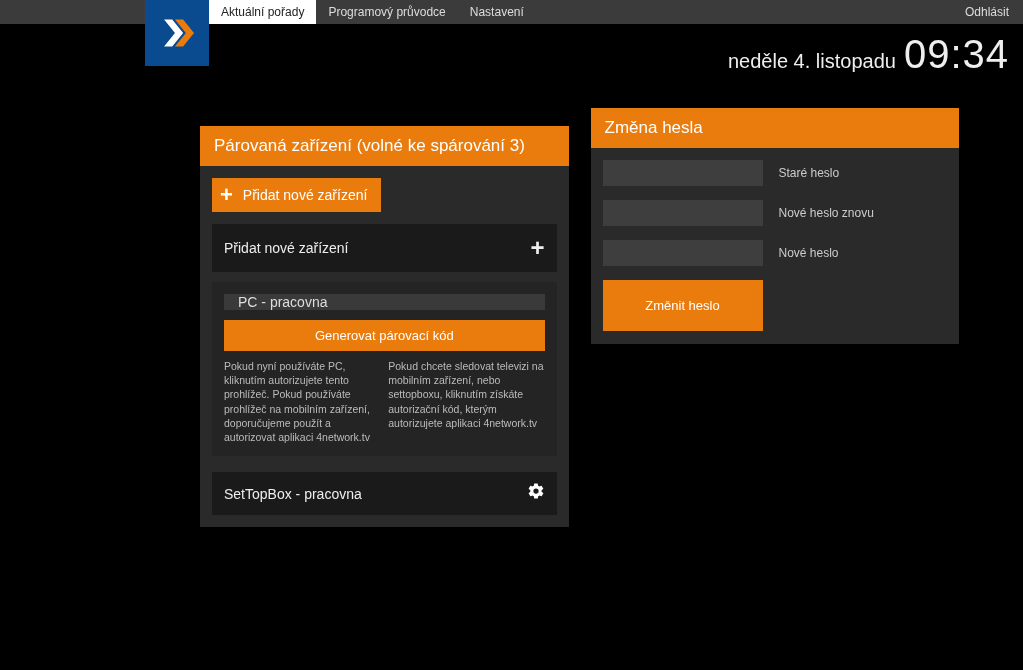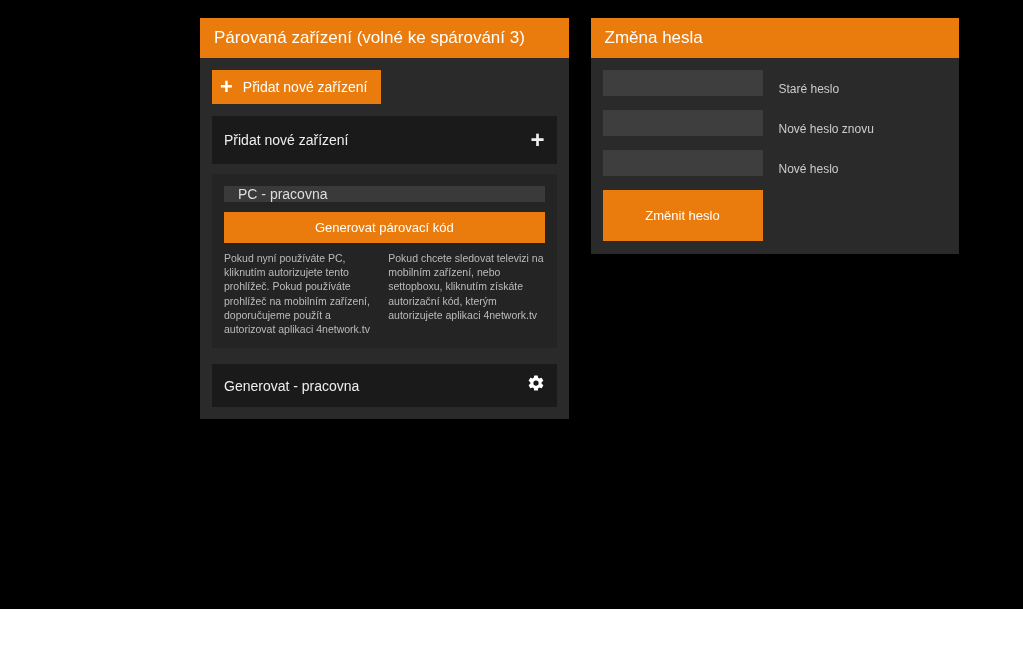--- a/index.html
+++ b/index.html
@@ -70,21 +70,21 @@
   .datetime .date { font-size: 20px; margin-right: 8px; font-weight: 300; }
   .datetime .time { font-size: 40px; font-weight: 300; letter-spacing: 1px; }
   .content {
     padding: 18px 64px 190px 200px;
     display: flex;
     gap: 22px;
   }
   .panel {
     background: #2a2a2a;
   }
-  .panel.left { width: 370px; }
+  .panel.left { width: 370px; margin-top: 18px; }
   .panel.right { width: 370px; height: 236px; }
   .panel-title {
     background: #ea7b0d;
     color: #fff;
     font-size: 17px;
     font-weight: 400;
     padding: 10px 14px;
   }
   .panel-body { padding: 12px; }
   .btn {
@@ -152,21 +152,21 @@
     font-size: 10.5px;
     line-height: 1.35;
     color: #bbb;
   }
   .dark-row .gear-icon {
     font-size: 18px;
     cursor: pointer;
   }
   .pw-row {
     display: flex;
-    align-items: flex-end;
+    align-items: center;
     margin-bottom: 14px;
     gap: 16px;
   }
   .pw-input {
     width: 160px;
     height: 26px;
     background: #3e3e3e;
     border: none;
     color: #eee;
     padding: 0 6px;
@@ -180,21 +180,47 @@
     padding: 18px 0;
     text-align: center;
     font-size: 13px;
     display: block;
   }
 </style>
 </head>
 <body>
 
 <div class="app">
-
+  <div class="topbar">
+    <div class="nav">
+      <div class="nav-item active">
+          <span>Aktuální pořady</span>
+        </div>
+      <div class="nav-item">
+          <span>Programový průvodce</span>
+        </div>
+      <div class="nav-item">
+          <span>Nastavení</span>
+        </div>
+    </div>
+    <div class="logout"><span>Odhlásit</span></div>
+  </div>
+
+  <div class="header">
+    <div class="logo">
+      <svg width="34" height="34" viewBox="0 0 50 50">
+        <polygon points="6,5 18,5 34,25 18,45 6,45 22,25" fill="#fff"></polygon>
+        <polygon points="22,5 34,5 50,25 34,45 22,45 38,25" fill="#ea7b0d"></polygon>
+      </svg>
+    </div>
+    <div class="datetime">
+      <span class="date">neděle 4. listopadu</span>
+      <span class="time">09:34</span>
+    </div>
+  </div>
 
   <div class="content">
 
     <div class="panel left">
       <div class="panel-title">Párovaná zařízení (volné ke spárování 3)</div>
       <div class="panel-body">
         <button class="btn add-btn">
           <span class="plus-icon">+</span>
           <span>Přidat nové zařízení</span>
         </button>
@@ -209,21 +235,21 @@
           <div class="device-actions">
             <button class="btn"><span>Generovat párovací kód</span></button>
           </div>
           <div class="device-desc">
             <div>Pokud nyní používáte PC, kliknutím autorizujete tento prohlížeč. Pokud používáte prohlížeč na mobilním zařízení, doporučujeme použít a autorizovat aplikaci 4network.tv</div>
             <div>Pokud chcete sledovat televizi na mobilním zařízení, nebo settopboxu, kliknutím získáte autorizační kód, kterým autorizujete aplikaci 4network.tv</div>
           </div>
         </div>
 
         <div class="dark-row" style="margin-top:16px">
-          <span>Generovat - pracovna</span>
+          <span>SetTopBox - pracovna</span>
           <span class="gear-icon">
             <svg width="18" height="18" viewBox="0 0 24 24" fill="#fff">
                 <path d="M19.4 13a7.5 7.5 0 0 0 .1-1 7.5 7.5 0 0 0-.1-1l2.1-1.6a.5.5 0 0 0 .1-.6l-2-3.5a.5.5 0 0 0-.6-.2l-2.5 1a7.3 7.3 0 0 0-1.7-1l-.4-2.6A.5.5 0 0 0 14 2h-4a.5.5 0 0 0-.5.4L9.1 5a7.3 7.3 0 0 0-1.7 1l-2.5-1a.5.5 0 0 0-.6.2l-2 3.5a.5.5 0 0 0 .1.6L4.5 11a7.5 7.5 0 0 0-.1 1 7.5 7.5 0 0 0 .1 1l-2.1 1.6a.5.5 0 0 0-.1.6l2 3.5a.5.5 0 0 0 .6.2l2.5-1a7.3 7.3 0 0 0 1.7 1l.4 2.6A.5.5 0 0 0 10 22h4a.5.5 0 0 0 .5-.4l.4-2.6a7.3 7.3 0 0 0 1.7-1l2.5 1a.5.5 0 0 0 .6-.2l2-3.5a.5.5 0 0 0-.1-.6ZM12 15.5A3.5 3.5 0 1 1 15.5 12 3.5 3.5 0 0 1 12 15.5Z"></path>
               </svg>
           </span>
         </div>
       </div>
     </div>
 
     <div class="panel right">

